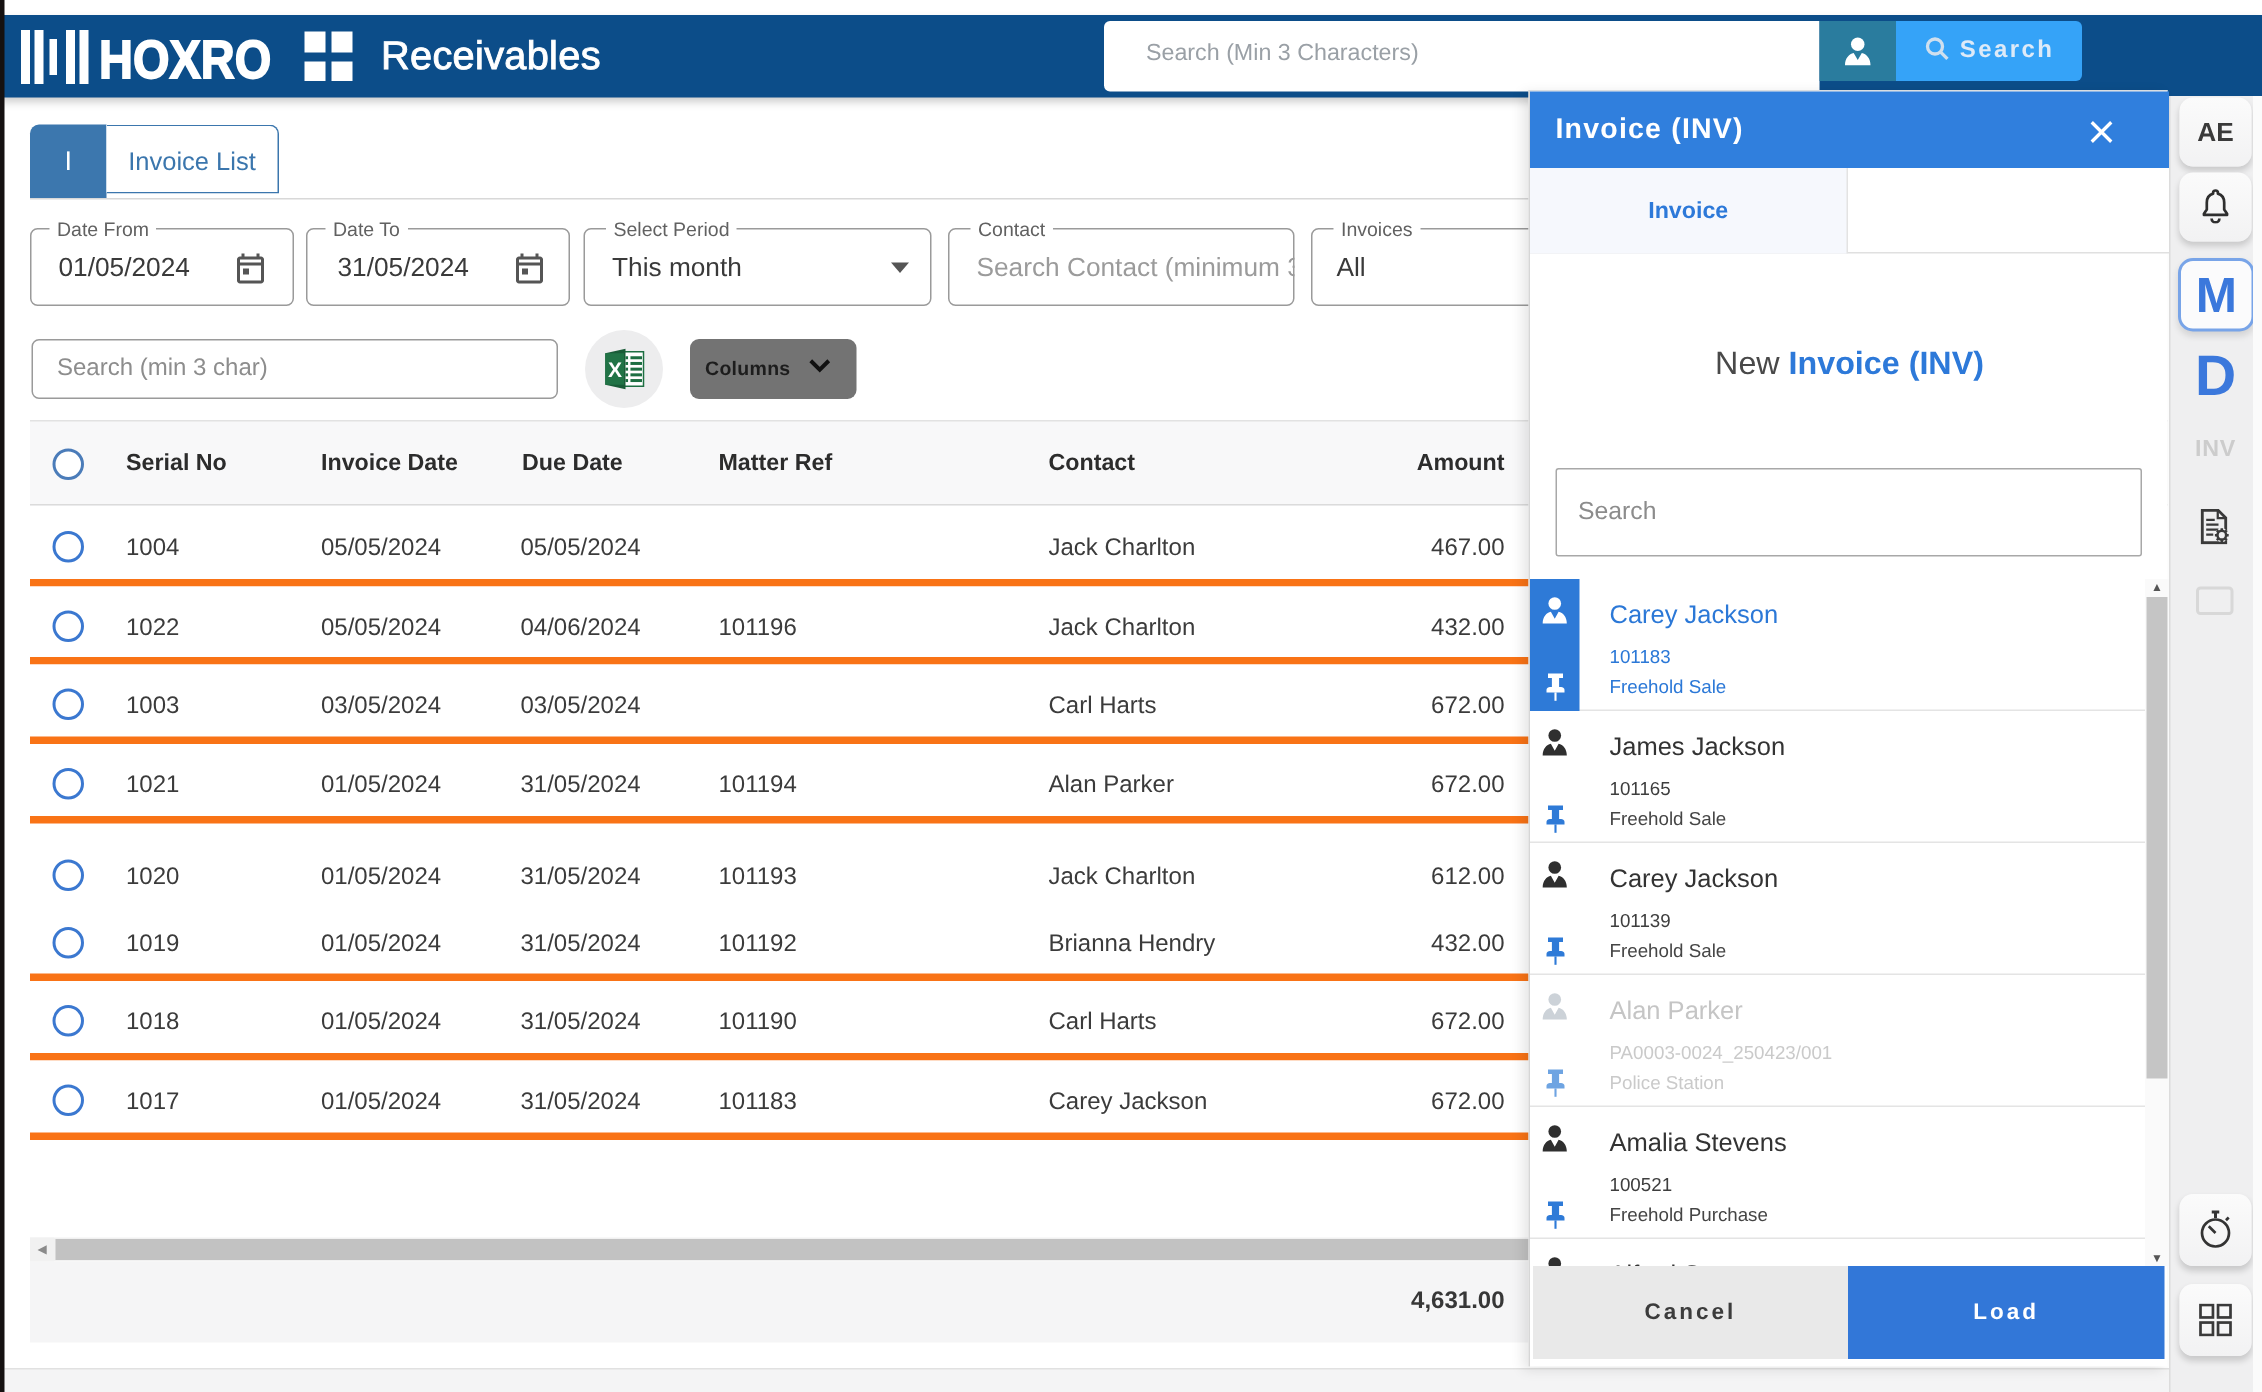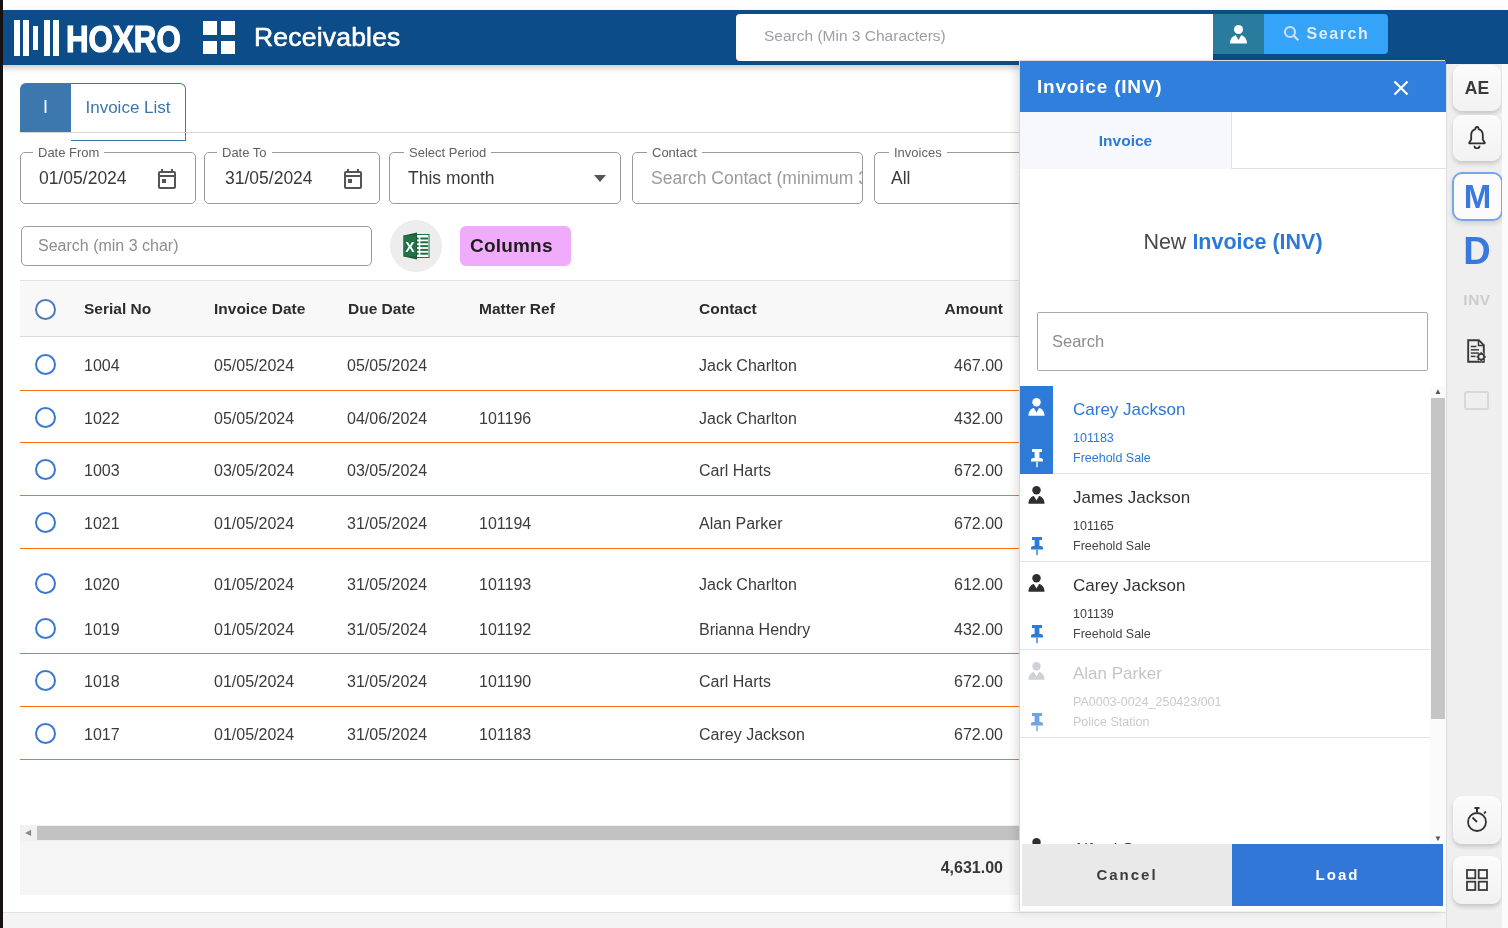--- a/index.html
+++ b/index.html
@@ -18,42 +18,42 @@
   #rcv { left:254px; top:0; height:54px; line-height:55px; color:#fff; font-size:26.5px; font-weight:normal; letter-spacing:.2px; -webkit-text-stroke:.6px #fff; }
   #topsearch { left:736px; top:4px; width:477px; height:46.5px; background:#fff; border-radius:4px 0 0 4px; }
   #topsearch span { position:absolute; left:28px; top:0; line-height:44px; color:#9aa0a6; font-size:15.5px; }
   #personbtn { left:1213px; top:4px; width:51px; height:40px; background:#2a7c9e; }
   #searchbtn { left:1264px; top:4px; width:124px; height:40px; background:#35a3f8; border-radius:0 4px 4px 0;
     color:#ddeaf8; font-weight:bold; font-size:16px; text-align:center; line-height:40px; letter-spacing:1.6px; }
 
   
   #tabI { left:20px; top:83px; width:51px; height:48.5px; background:#3c77ae; border-radius:6px 0 0 0;
     color:#fff; font-size:18px; text-align:center; line-height:48px; }
-  #tabList { left:71px; top:83px; width:115px; height:58px; background:#fff; border:1px solid #3b76ad;
+  #tabList { left:71px; top:83px; width:115px; height:46px; background:#fff; border:1px solid #3b76ad;
     border-left:none; border-radius:0 6px 0 0; color:#3b76ad; font-size:17px; text-align:center; line-height:47px; }
   #tabline { left:20px; top:131.5px; width:1425px; height:1px; background:#d8d8d8; }
 
   
   .mat { position:absolute; top:152px; height:52px; border:1px solid #9a9a9a; border-radius:5px; background:#fff; }
   .mat .lbl { position:absolute; top:-8px; font-size:13px; color:#616161; background:#fff; padding:0 5px; line-height:15px; white-space:nowrap; }
   .mat .val { position:absolute; top:0; line-height:50px; font-size:17.5px; color:#3a3a3a; white-space:nowrap; }
   .mat .ph  { color:#9b9b9b; }
 
   
   #minisearch { left:21px; top:226px; width:351px; height:40px; border:1px solid #9a9a9a; border-radius:5px; }
   #minisearch span { position:absolute; left:16px; line-height:38px; font-size:16px; color:#8d8d8d; }
   #xlcircle { left:390px; top:220px; width:52px; height:52px; border-radius:50%; background:#ededee; }
-  #colbtn { left:460px; top:226px; width:111px; height:40px; background:#f0abfc; border-radius:6px;
-    font-size:19px; font-weight:bold; color:#1d1d1d; line-height:40px; padding-left:10px; letter-spacing:.2px; }
+  #colbtn { left:460px; top:226px; width:111px; height:40px; background:#737373; border-radius:6px;
+    font-size:13px; font-weight:bold; color:#1d1d1d; line-height:40px; padding-left:10px; letter-spacing:.2px; }
 
   
   #thead { left:20px; top:280px; width:1425px; height:57px; background:#f8f8f9;
     border-top:1px solid #e2e2e2; border-bottom:1px solid #dbdbdb; }
   .hcell { position:absolute; top:0; line-height:56px; font-size:15.5px; font-weight:bold; color:#2c2c2c; white-space:nowrap; }
-  .row { position:absolute; left:20px; width:1425px; height:52.7px; border-bottom:1px solid #f97316; background:#fff; }
+  .row { position:absolute; left:20px; width:1425px; height:52.7px; border-bottom:5px solid #f97316; background:#fff; }
   .cell { position:absolute; top:0; line-height:55px; font-size:16px; color:#3b3b3b; white-space:nowrap; }
   .radio { position:absolute; left:14.5px; width:21px; height:21px; border:2px solid #3b78d0; border-radius:50%; background:#fff; }
 
   
   #hscroll { left:20px; top:825px; width:1425px; height:16px; background:#f1f1f1; }
   #hthumb { left:17px; top:1px; width:1408px; height:14px; background:#c2c2c2; }
   #sumrow { left:20px; top:841px; width:1425px; height:54px; background:#f5f5f6; }
   #sumval { position:absolute; top:0; right:1425px; line-height:54px; font-size:16px; font-weight:bold; color:#373737; }
   #footer { left:3px; top:912px; width:1443px; height:16px; background:#f4f4f5; border-top:1px solid #e1e1e1; }
 
@@ -375,20 +375,40 @@
           <rect x="4" y="1" width="10" height="3"></rect>
           <rect x="6.6" y="4" width="4.8" height="6"></rect>
           <path d="M3 12 c0-1.7 1.6-2 3.6-2 h4.8 c2 0 3.6.3 3.6 2 v1.6 H3 z"></path>
           <rect x="8.3" y="13.6" width="1.4" height="5.6"></rect>
         </g>
           </svg>
         <span class="lname">Alan Parker</span>
         <span class="lid">PA0003-0024_250423/001</span>
         <span class="ltype">Police Station</span>
       </div>
+      <div class="litem" style="top:352px;">
+        <div class="icol"></div>
+        <svg class="abs" style="left:5px; top:10px;" width="23" height="23" viewBox="0 0 24 24">
+            <g fill="#2f2f2f">
+          <circle cx="12" cy="6.6" r="4.4"></circle>
+          <path d="M3.6 20.5 c0-4.5 2.7-7.5 5.7-8.1 L12 17.2 l2.7-4.8 c3 .6 5.7 3.6 5.7 8.1 z"></path>
+        </g>
+          </svg>
+        <svg class="abs" style="left:8px; top:62px;" width="18" height="20" viewBox="0 0 18 20">
+            <g fill="#2e7ad7">
+          <rect x="4" y="1" width="10" height="3"></rect>
+          <rect x="6.6" y="4" width="4.8" height="6"></rect>
+          <path d="M3 12 c0-1.7 1.6-2 3.6-2 h4.8 c2 0 3.6.3 3.6 2 v1.6 H3 z"></path>
+          <rect x="8.3" y="13.6" width="1.4" height="5.6"></rect>
+        </g>
+          </svg>
+        <span class="lname">Amalia Stevens</span>
+        <span class="lid">100521</span>
+        <span class="ltype">Freehold Purchase</span>
+      </div>
       <div class="litem" style="top:440px;">
         <div class="icol"></div>
         <svg class="abs" style="left:5px; top:10px;" width="23" height="23" viewBox="0 0 24 24">
             <g fill="#2f2f2f">
           <circle cx="12" cy="6.6" r="4.4"></circle>
           <path d="M3.6 20.5 c0-4.5 2.7-7.5 5.7-8.1 L12 17.2 l2.7-4.8 c3 .6 5.7 3.6 5.7 8.1 z"></path>
         </g>
           </svg>
         <span class="lname">Alfred Stevens</span>
       </div>

